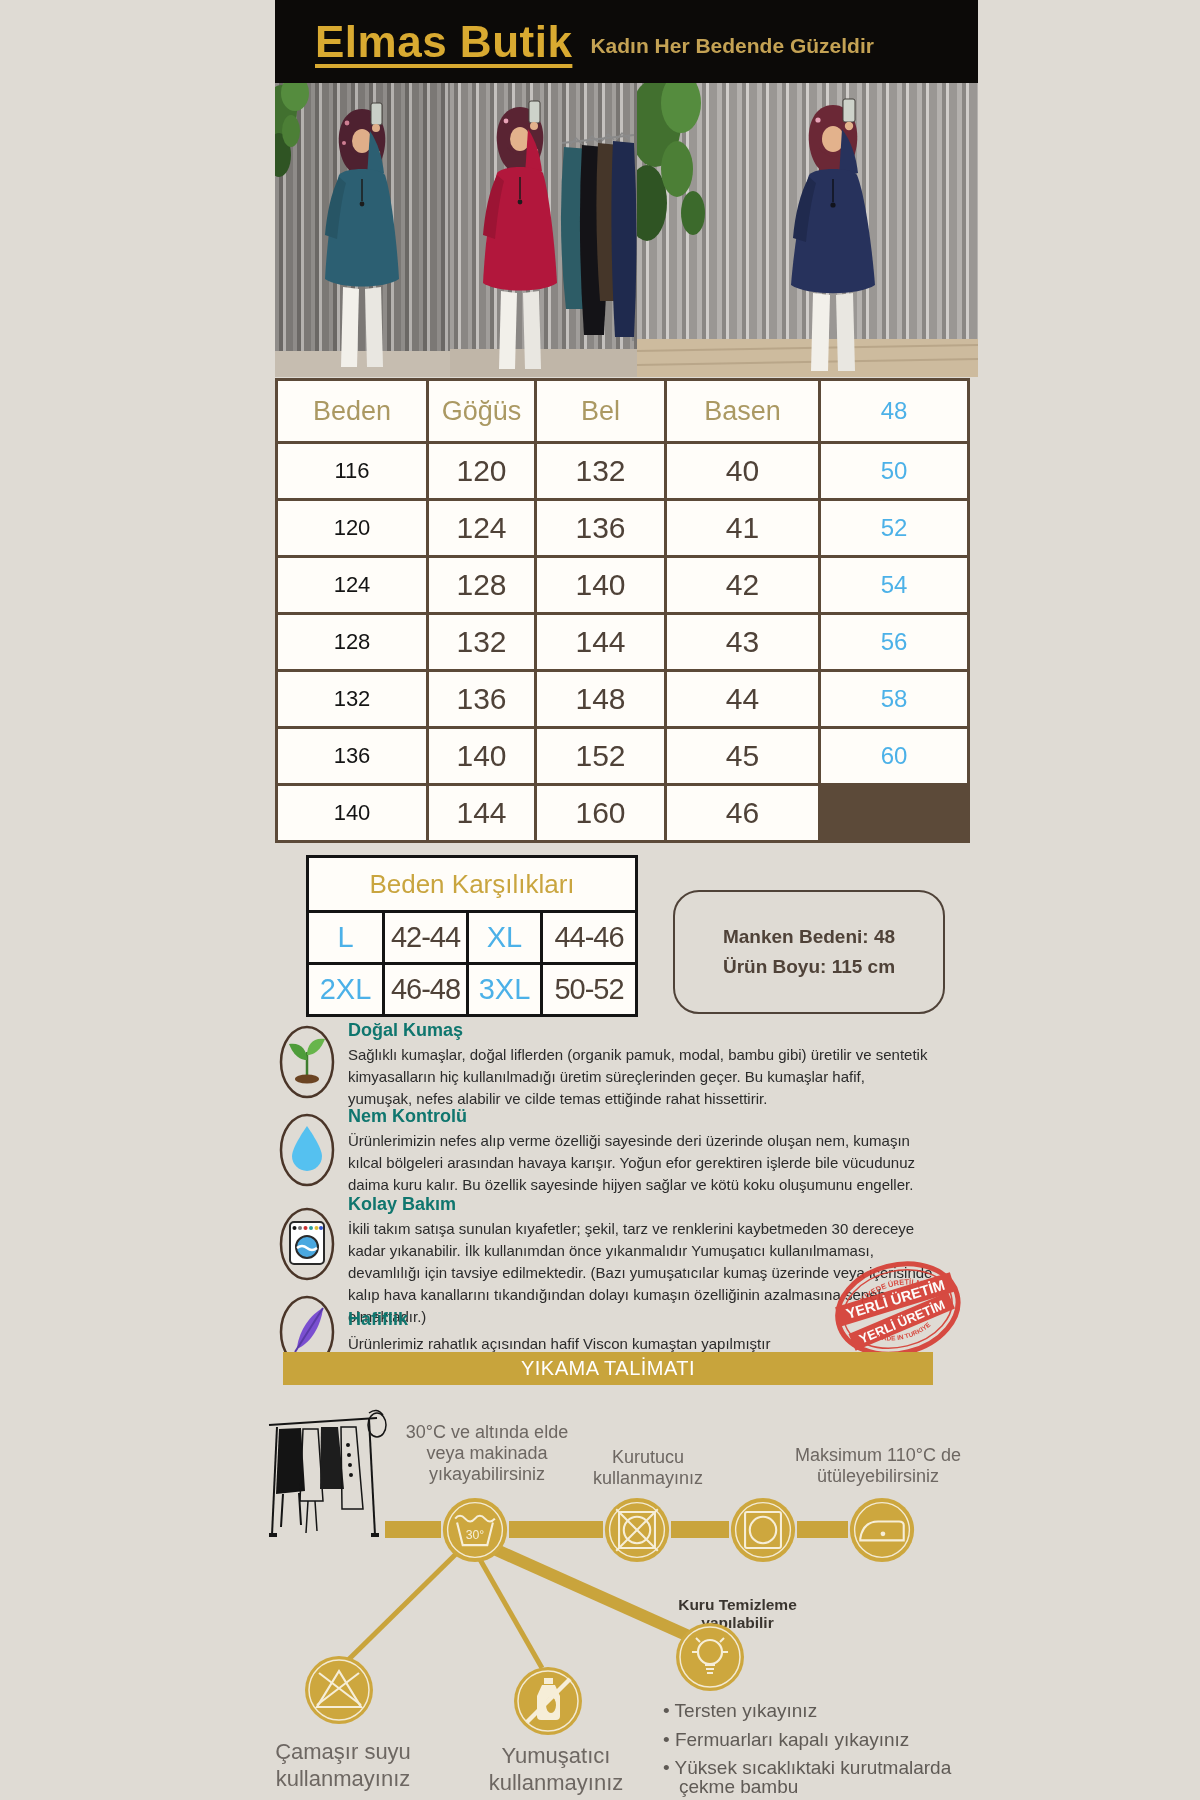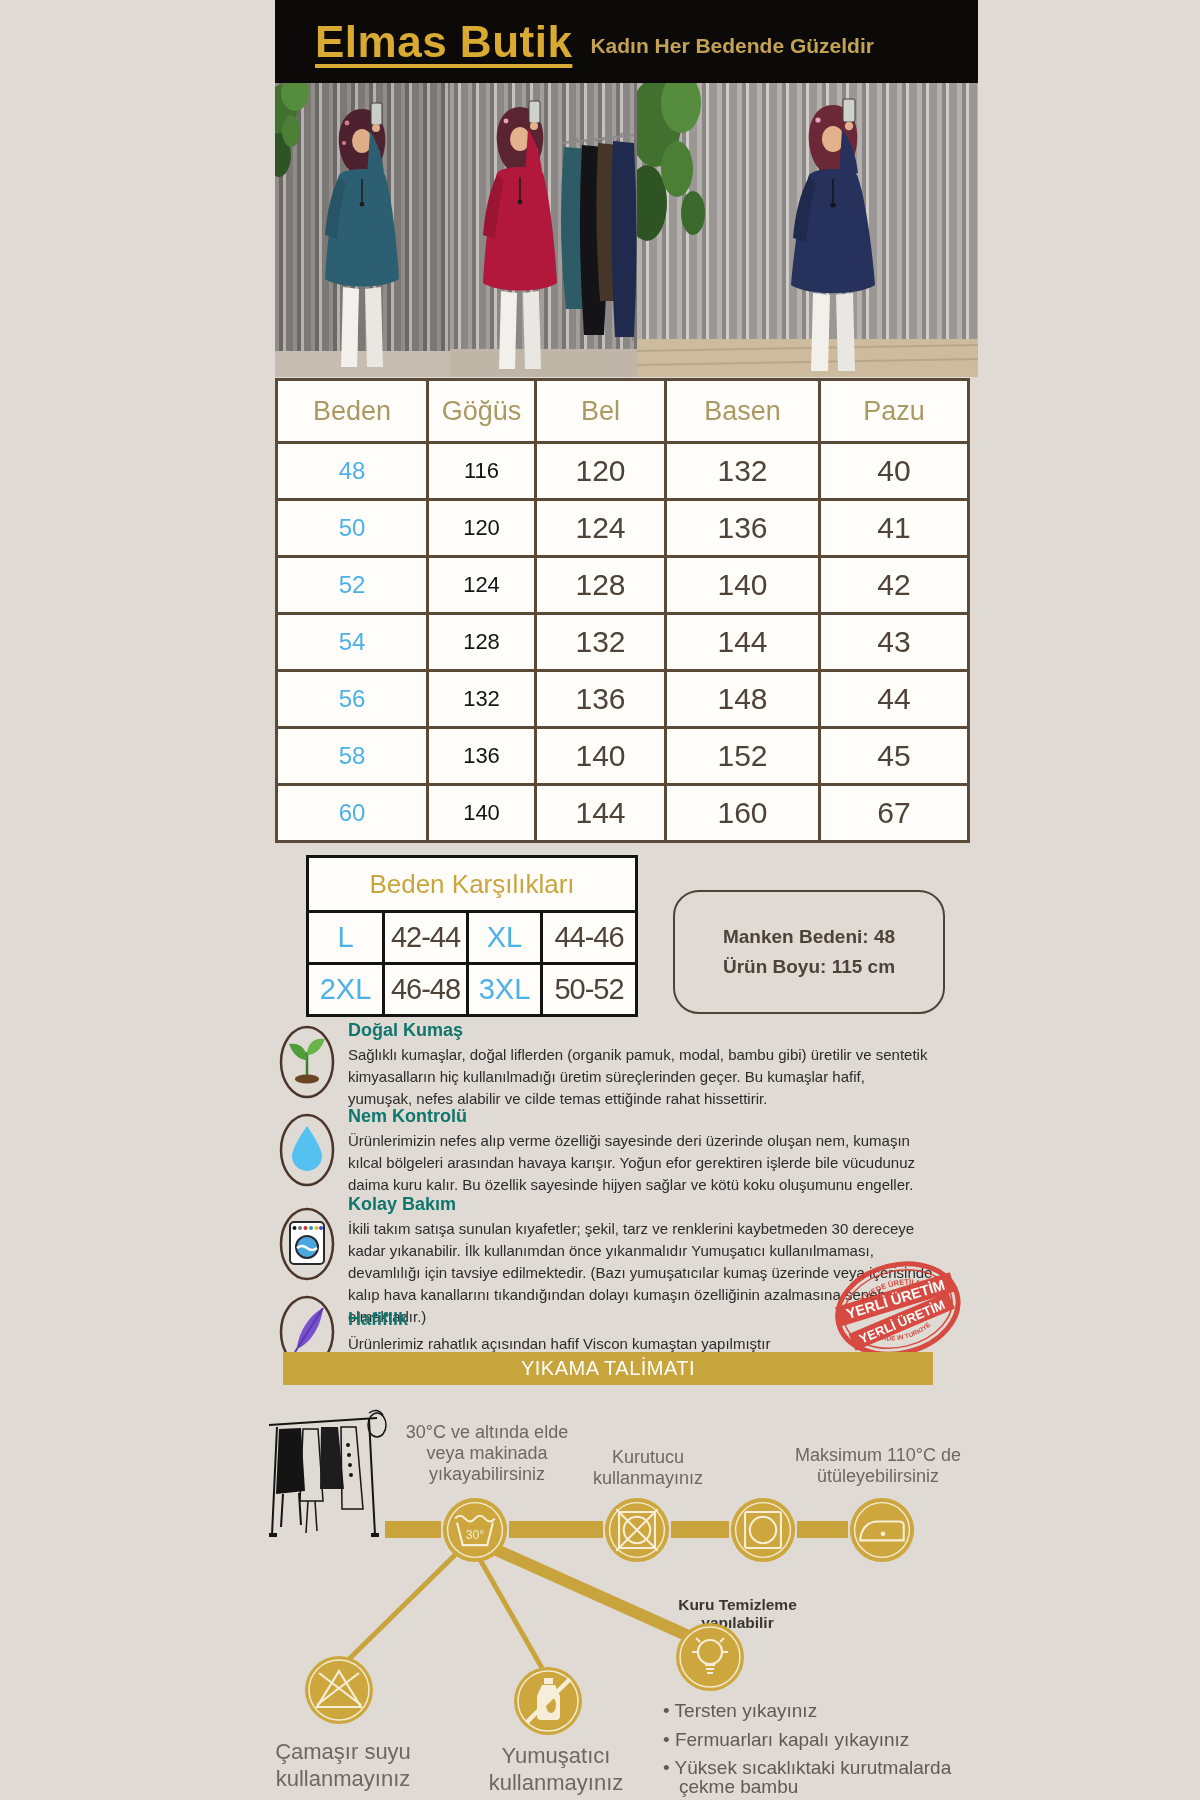--- a/index.html
+++ b/index.html
@@ -180,21 +180,20 @@
       <path d="M199,212 L201,288 H218 L216,210 Z" fill="#e9e7e1"></path>
     </g>
   </svg>
 </div>
 
 <div class="abs sizetbl">
   <div class="cell hcell">Beden</div>
   <div class="cell hcell">Göğüs</div>
   <div class="cell hcell">Bel</div>
   <div class="cell hcell">Basen</div>
-  <div class="cell hcell">Pazu</div>
 
   <div class="cell vblue">48</div>
   <div class="cell vblack">116</div>
   <div class="cell vbrown">120</div>
   <div class="cell vbrown">132</div>
   <div class="cell vbrown">40</div>
 
   <div class="cell vblue">50</div>
   <div class="cell vblack">120</div>
   <div class="cell vbrown">124</div>
@@ -222,21 +221,21 @@
   <div class="cell vblue">58</div>
   <div class="cell vblack">136</div>
   <div class="cell vbrown">140</div>
   <div class="cell vbrown">152</div>
   <div class="cell vbrown">45</div>
 
   <div class="cell vblue">60</div>
   <div class="cell vblack">140</div>
   <div class="cell vbrown">144</div>
   <div class="cell vbrown">160</div>
-  <div class="cell vbrown">67</div>
+  <div class="cell vbrown">46</div>
 </div>
 
 <div class="abs maptbl">
   <div class="cell mtitle">Beden Karşılıkları</div>
   <div class="cell mblue">L</div>
   <div class="cell mbrown">42-44</div>
   <div class="cell mblue">XL</div>
   <div class="cell mbrown">44-46</div>
   <div class="cell mblue">2XL</div>
   <div class="cell mbrown">46-48</div>

